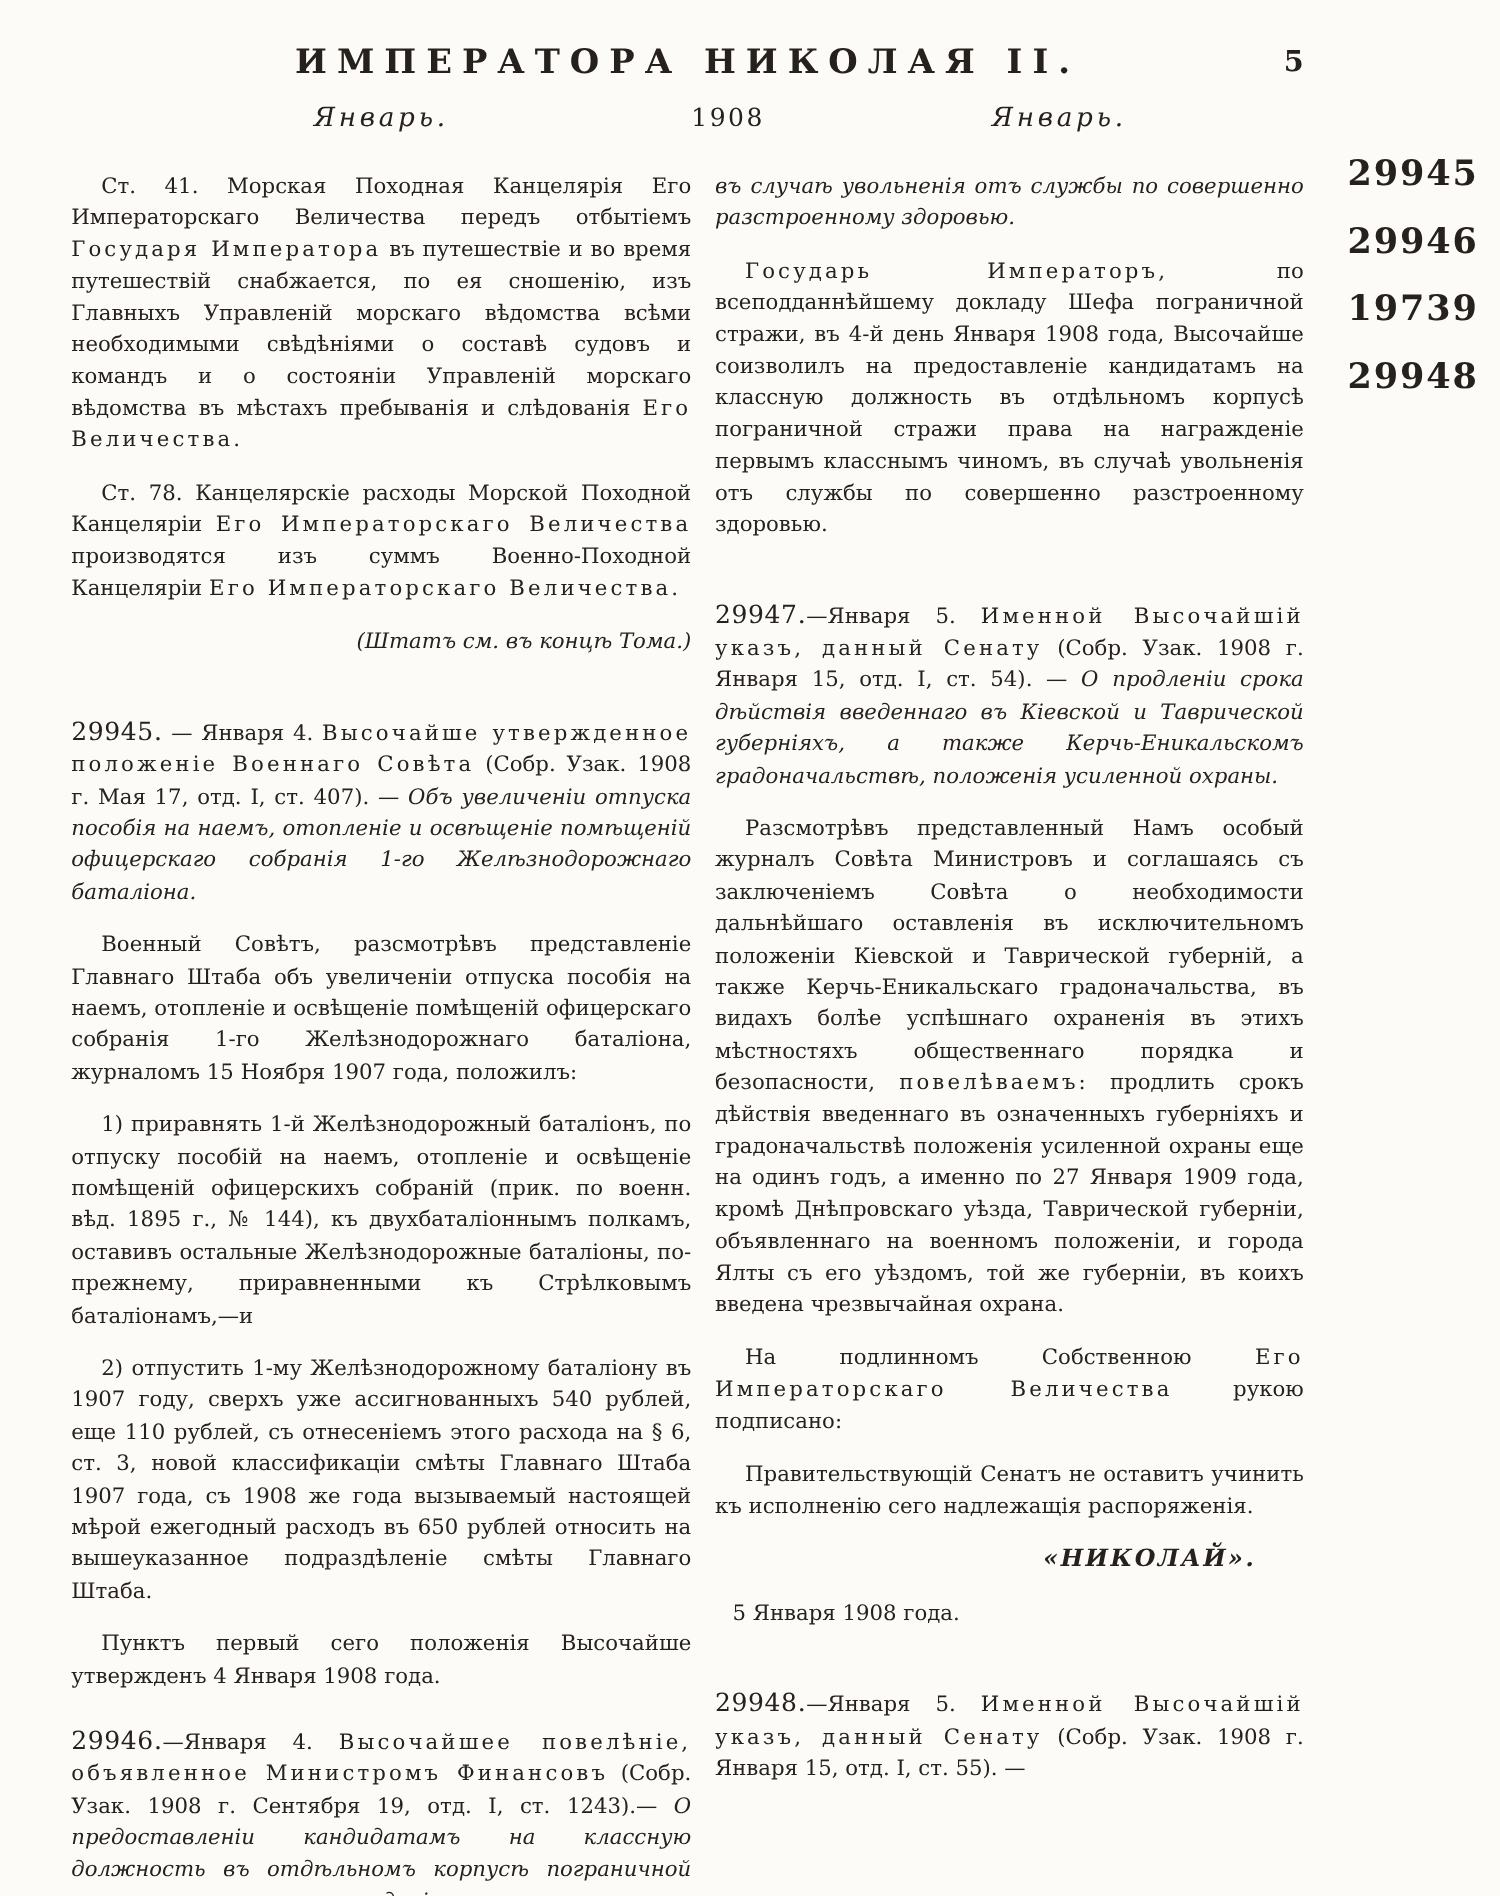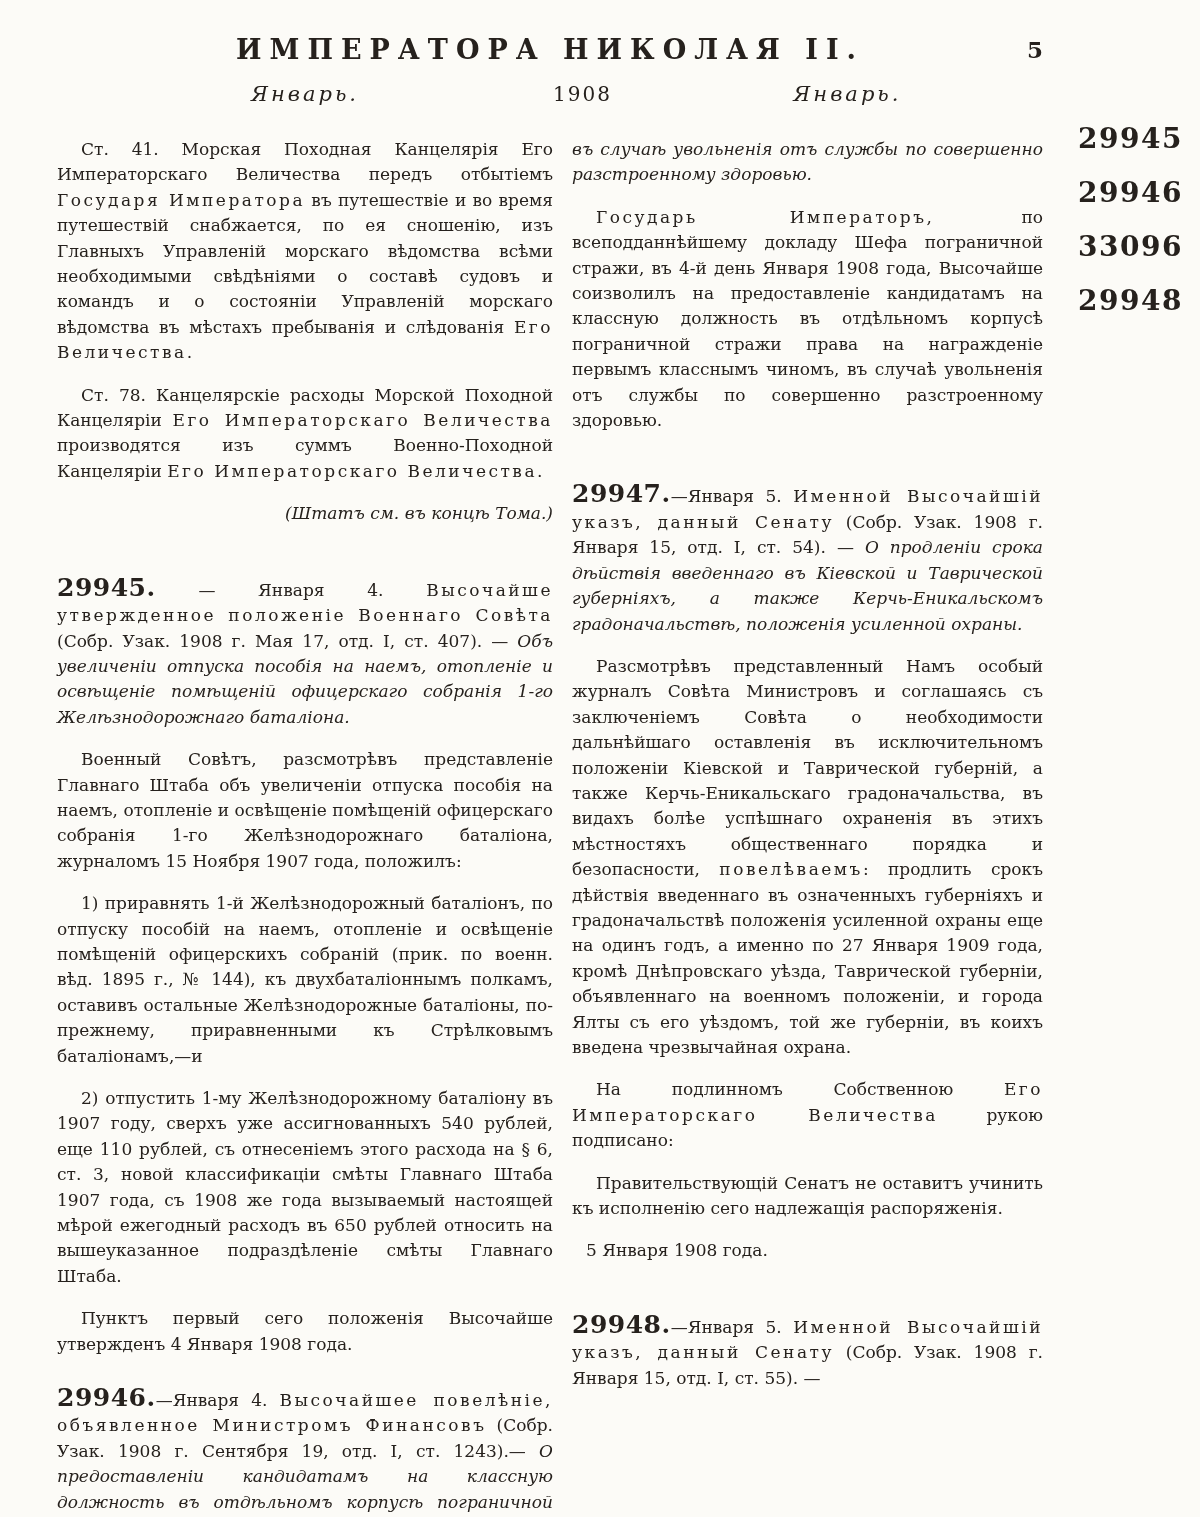--- a/index.html
+++ b/index.html
@@ -38,21 +38,21 @@
   .para.center { text-align:right; }
   .para.plain { text-align:left; text-indent:14px; }
   .para.signature { text-align:right; padding-right:38px; }
   .gap-sm { margin-top:10px; }
   .gap-md { margin-top:18px; }
   .gap-lg { margin-top:28px; }
   .gap-xl { margin-top:48px; }
   .r-i  { font-style:italic; }
   .r-bi { font-weight:bold; font-style:italic; letter-spacing:2px; font-size:19px; }
   .r-sp { letter-spacing:2.5px; }
-  .r-num { font-weight:bold; font-size:25px; letter-spacing:0.5px; line-height:1; }
+  .r-num { font-weight:normal; font-size:20px; letter-spacing:0.5px; line-height:1; }
   .margin-rail {
     position:absolute; left:1078px; top:124px;
     display:flex; flex-direction:column; gap:24px;
   }
   .margin-num { font-weight:bold; font-size:28px; letter-spacing:1.5px; line-height:30px; }
 </style>
 </head>
 <body>
 
 <div class="page">
@@ -78,24 +78,25 @@
           <p class="para indent"><span>Пунктъ первый сего положенія Высочайше утвержденъ 4 Января 1908 года.</span></p>
           <p class="para section gap-lg"><span class="r-num">29946.</span><span>—Января 4. </span><span class="r-sp">Высочайшее повелѣніе, объявленное Министромъ Финансовъ</span><span> (Собр. Узак. 1908 г. Сентября 19, отд. I, ст. 1243).— </span><span class="r-i">О предоставленіи кандидатамъ на классную должность въ отдѣльномъ корпусѣ пограничной стражи права на награжденіе первымъ класснымъ чиномъ,</span></p>
         </div>
       <div class="col col-right" id="col-right">
           <p class="para"><span class="r-i">въ случаѣ увольненія отъ службы по совершенно разстроенному здоровью.</span></p>
           <p class="para indent"><span class="r-sp">Государь Императоръ</span><span>, по всеподданнѣйшему докладу Шефа пограничной стражи, въ 4-й день Января 1908 года, Высочайше соизволилъ на предоставленіе кандидатамъ на классную должность въ отдѣльномъ корпусѣ пограничной стражи права на награжденіе первымъ класснымъ чиномъ, въ случаѣ увольненія отъ службы по совершенно разстроенному здоровью.</span></p>
           <p class="para section gap-xl"><span class="r-num">29947.</span><span>—Января 5. </span><span class="r-sp">Именной Высочайшій указъ, данный Сенату</span><span> (Собр. Узак. 1908 г. Января 15, отд. I, ст. 54). — </span><span class="r-i">О продленіи срока дѣйствія введеннаго въ Кіевской и Таврической губерніяхъ, а также Керчь-Еникальскомъ градоначальствѣ, положенія усиленной охраны.</span></p>
           <p class="para indent"><span>Разсмотрѣвъ представленный Намъ особый журналъ Совѣта Министровъ и соглашаясь съ заключеніемъ Совѣта о необходимости дальнѣйшаго оставленія въ исключительномъ положеніи Кіевской и Таврической губерній, а также Керчь-Еникальскаго градоначальства, въ видахъ болѣе успѣшнаго охраненія въ этихъ мѣстностяхъ общественнаго порядка и безопасности, </span><span class="r-sp">повелѣваемъ</span><span>: продлить срокъ дѣйствія введеннаго въ означенныхъ губерніяхъ и градоначальствѣ положенія усиленной охраны еще на одинъ годъ, а именно по 27 Января 1909 года, кромѣ Днѣпровскаго уѣзда, Таврической губерніи, объявленнаго на военномъ положеніи, и города Ялты съ его уѣздомъ, той же губерніи, въ коихъ введена чрезвычайная охрана.</span></p>
           <p class="para indent gap-sm"><span>На подлинномъ Собственною </span><span class="r-sp">Его Императорскаго Величества</span><span> рукою подписано:</span></p>
           <p class="para indent gap-sm"><span>Правительствующій Сенатъ не оставитъ учинить къ исполненію сего надлежащія распоряженія.</span></p>
+          <p class="para signature gap-sm"><span class="r-bi">«НИКОЛАЙ».</span></p>
           <p class="para plain"><span>5 Января 1908 года.</span></p>
           <p class="para section gap-xl"><span class="r-num">29948.</span><span>—Января 5. </span><span class="r-sp">Именной Высочайшій указъ, данный Сенату</span><span> (Собр. Узак. 1908 г. Января 15, отд. I, ст. 55). — </span></p>
         </div>
     </div>
   </div>
   <div class="margin-rail" id="margin-rail">
       <div class="margin-num">29945</div>
       <div class="margin-num">29946</div>
-      <div class="margin-num">33096</div>
+      <div class="margin-num">19739</div>
       <div class="margin-num">29948</div>
     </div>
 </div>
 
 </body></html>

